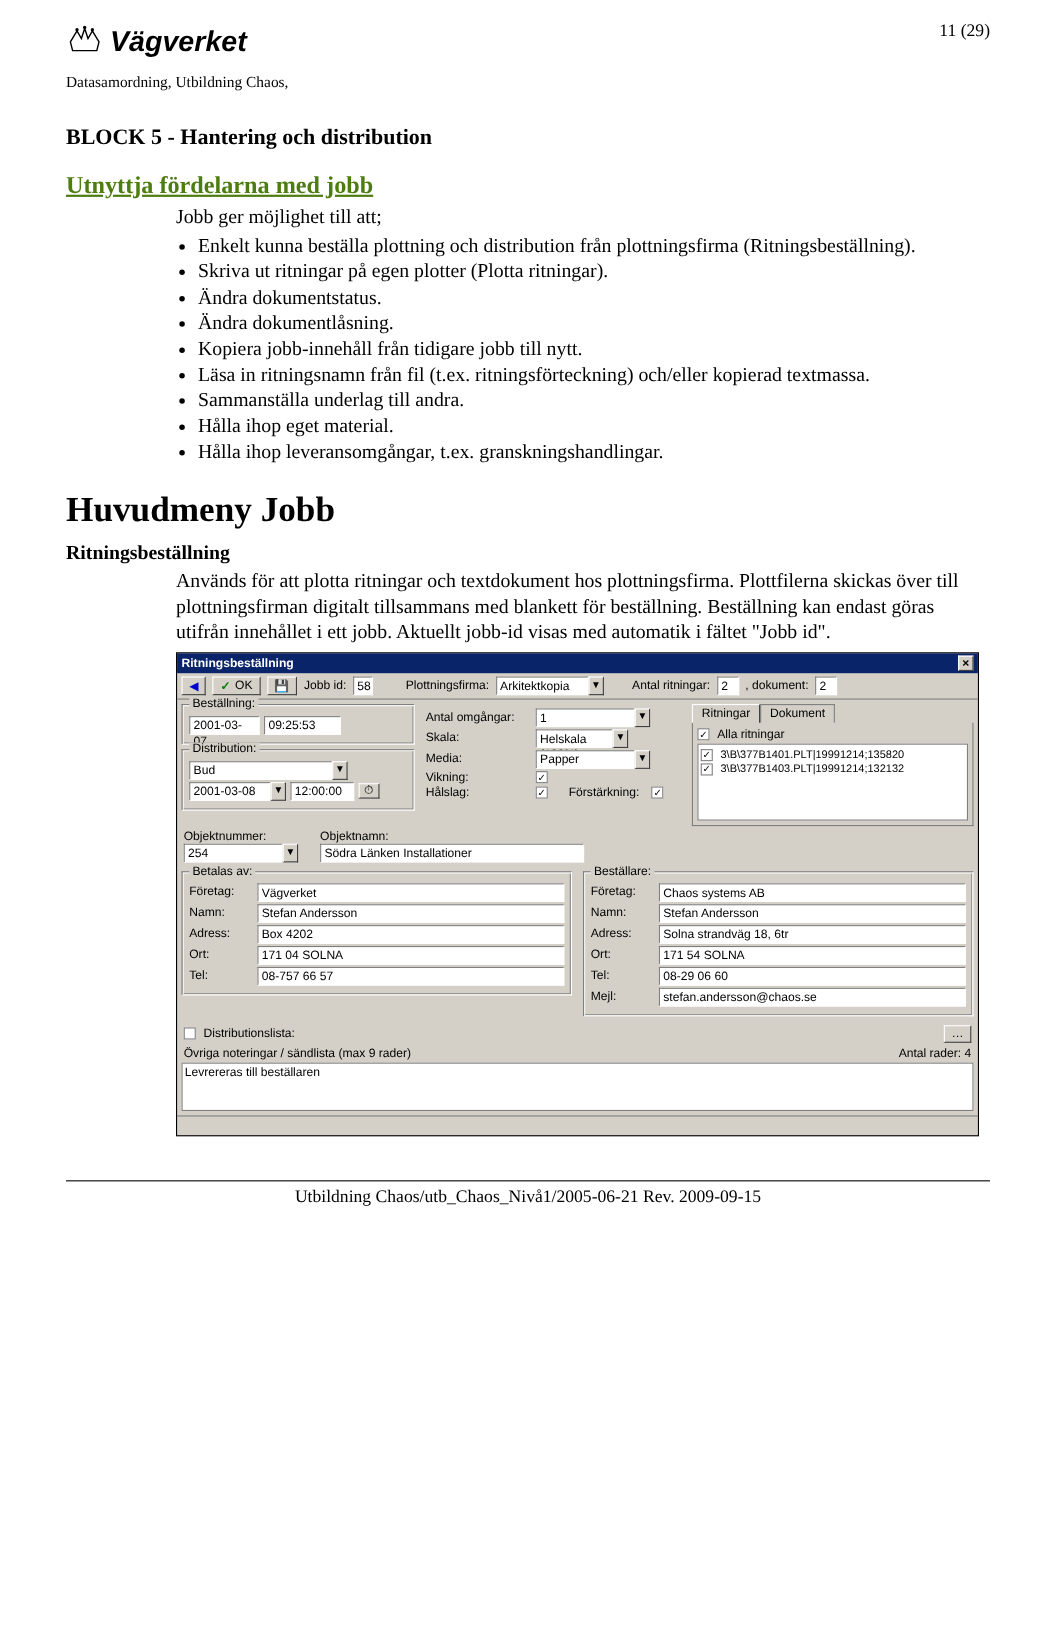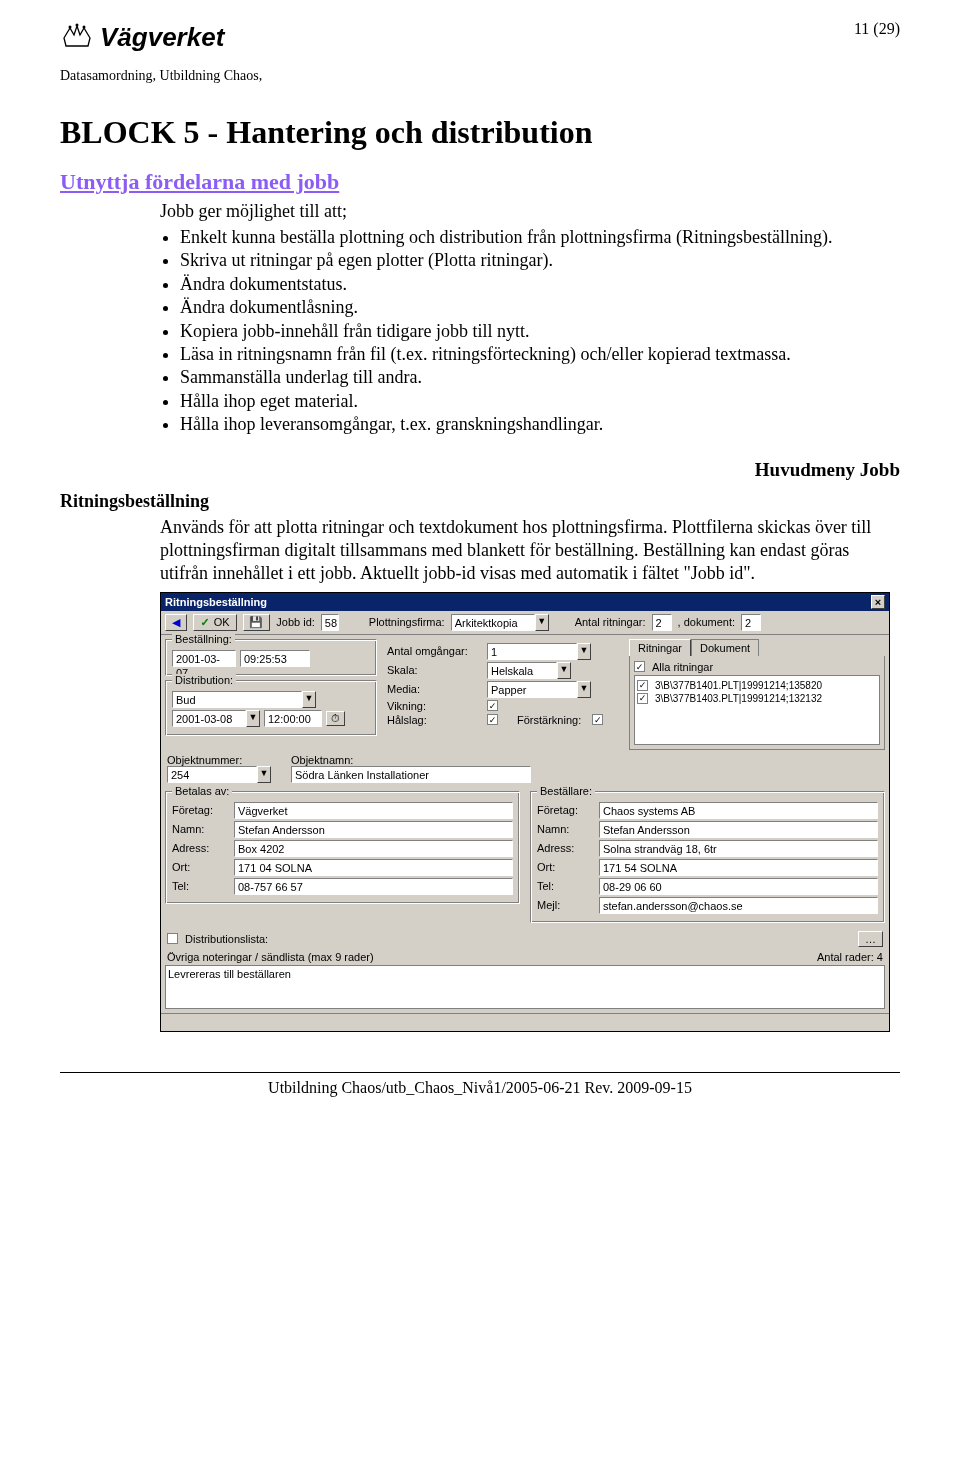--- a/index.html
+++ b/index.html
@@ -33,49 +33,48 @@
   }
   .page-num {
     font-size: 16px;
   }
   .subheader {
     font-size: 14px;
     margin-top: 14px;
     margin-bottom: 30px;
   }
   h1.block-title {
-    font-size: 32px;
+    font-size: 20px;
     font-weight: bold;
     margin: 30px 0 18px 0;
   }
   h2.sub-title {
     font-size: 22px;
     font-weight: bold;
     text-decoration: underline;
-    color: #8b5cf6;
+    color: #4d7c0f;
     margin: 16px 0 6px 0;
   }
   .intro-line {
     margin: 4px 0 4px 100px;
     font-size: 18px;
   }
   ul.bullets {
     margin: 0 0 0 120px;
     padding: 0;
   }
   ul.bullets li {
     font-size: 18px;
     margin: 0;
     line-height: 1.3;
   }
   h2.huvudmeny {
-    font-size: 19px;
+    font-size: 32px;
     font-weight: bold;
     margin: 22px 0 10px 0;
-    text-align: right;
   }
   h3.ritn {
     font-size: 18px;
     font-weight: bold;
     margin: 10px 0 4px 0;
   }
   p.bodytext {
     font-size: 18px;
     margin: 0 0 6px 100px;
     line-height: 1.3;

